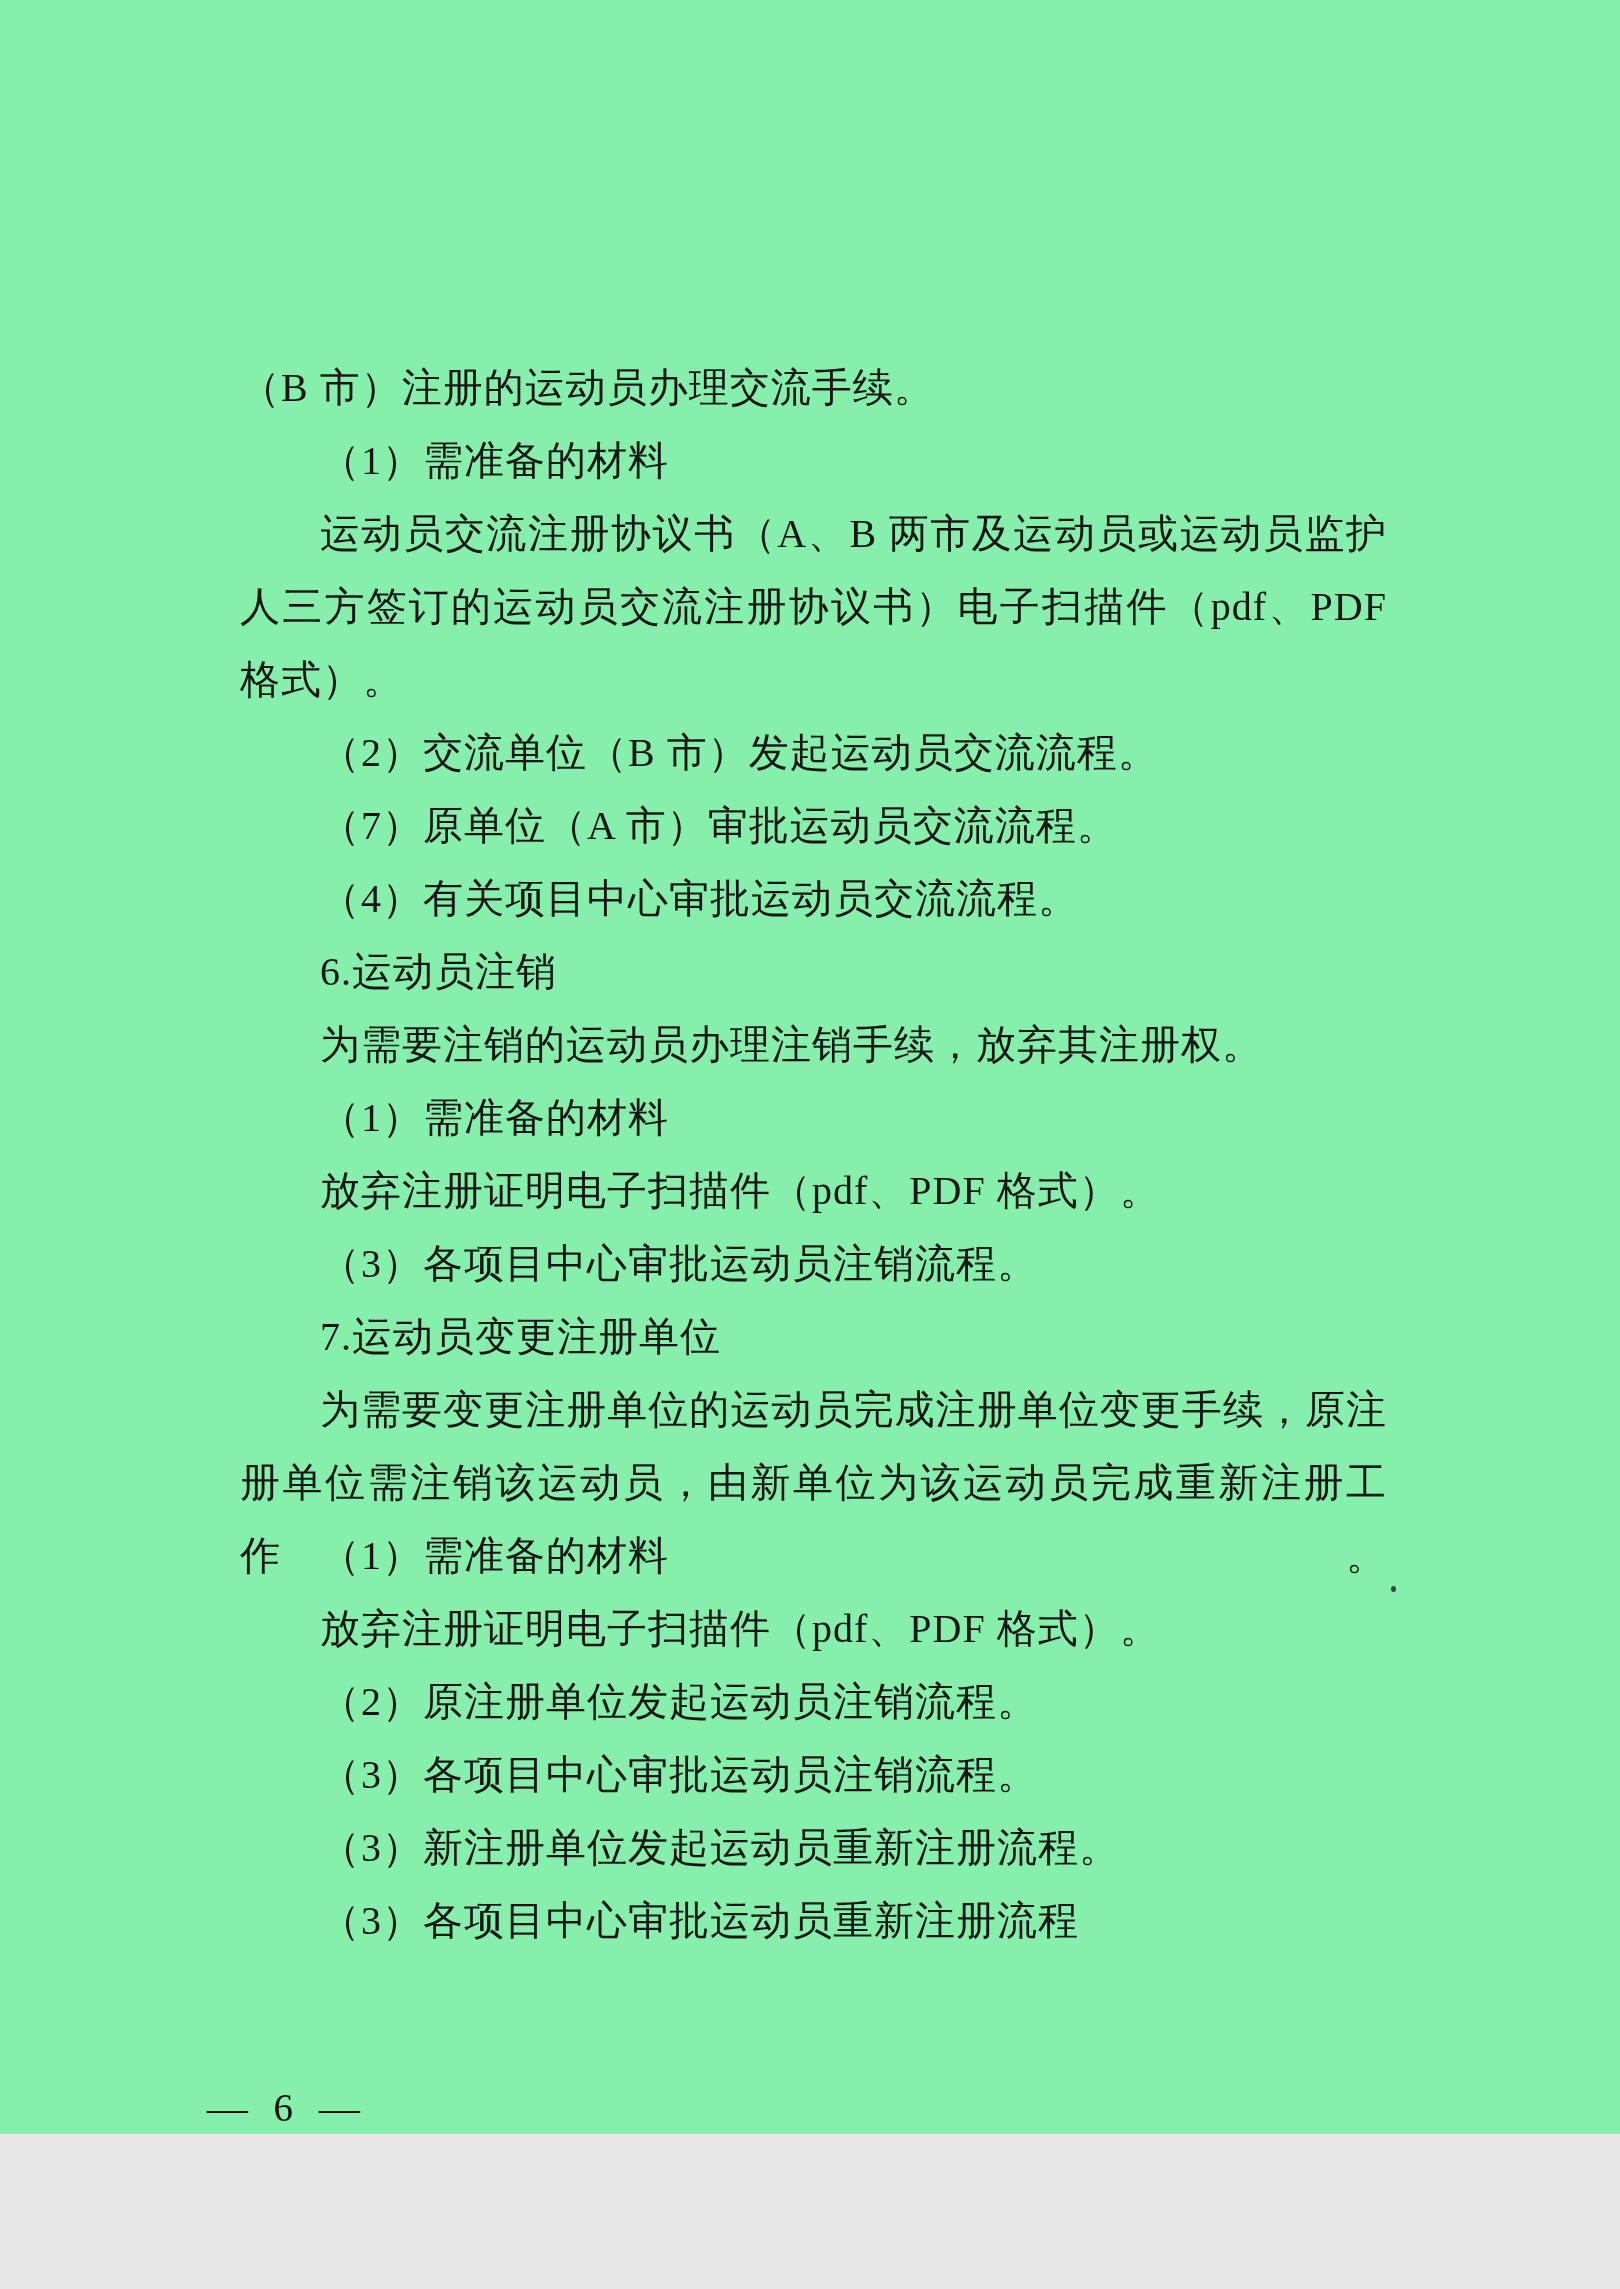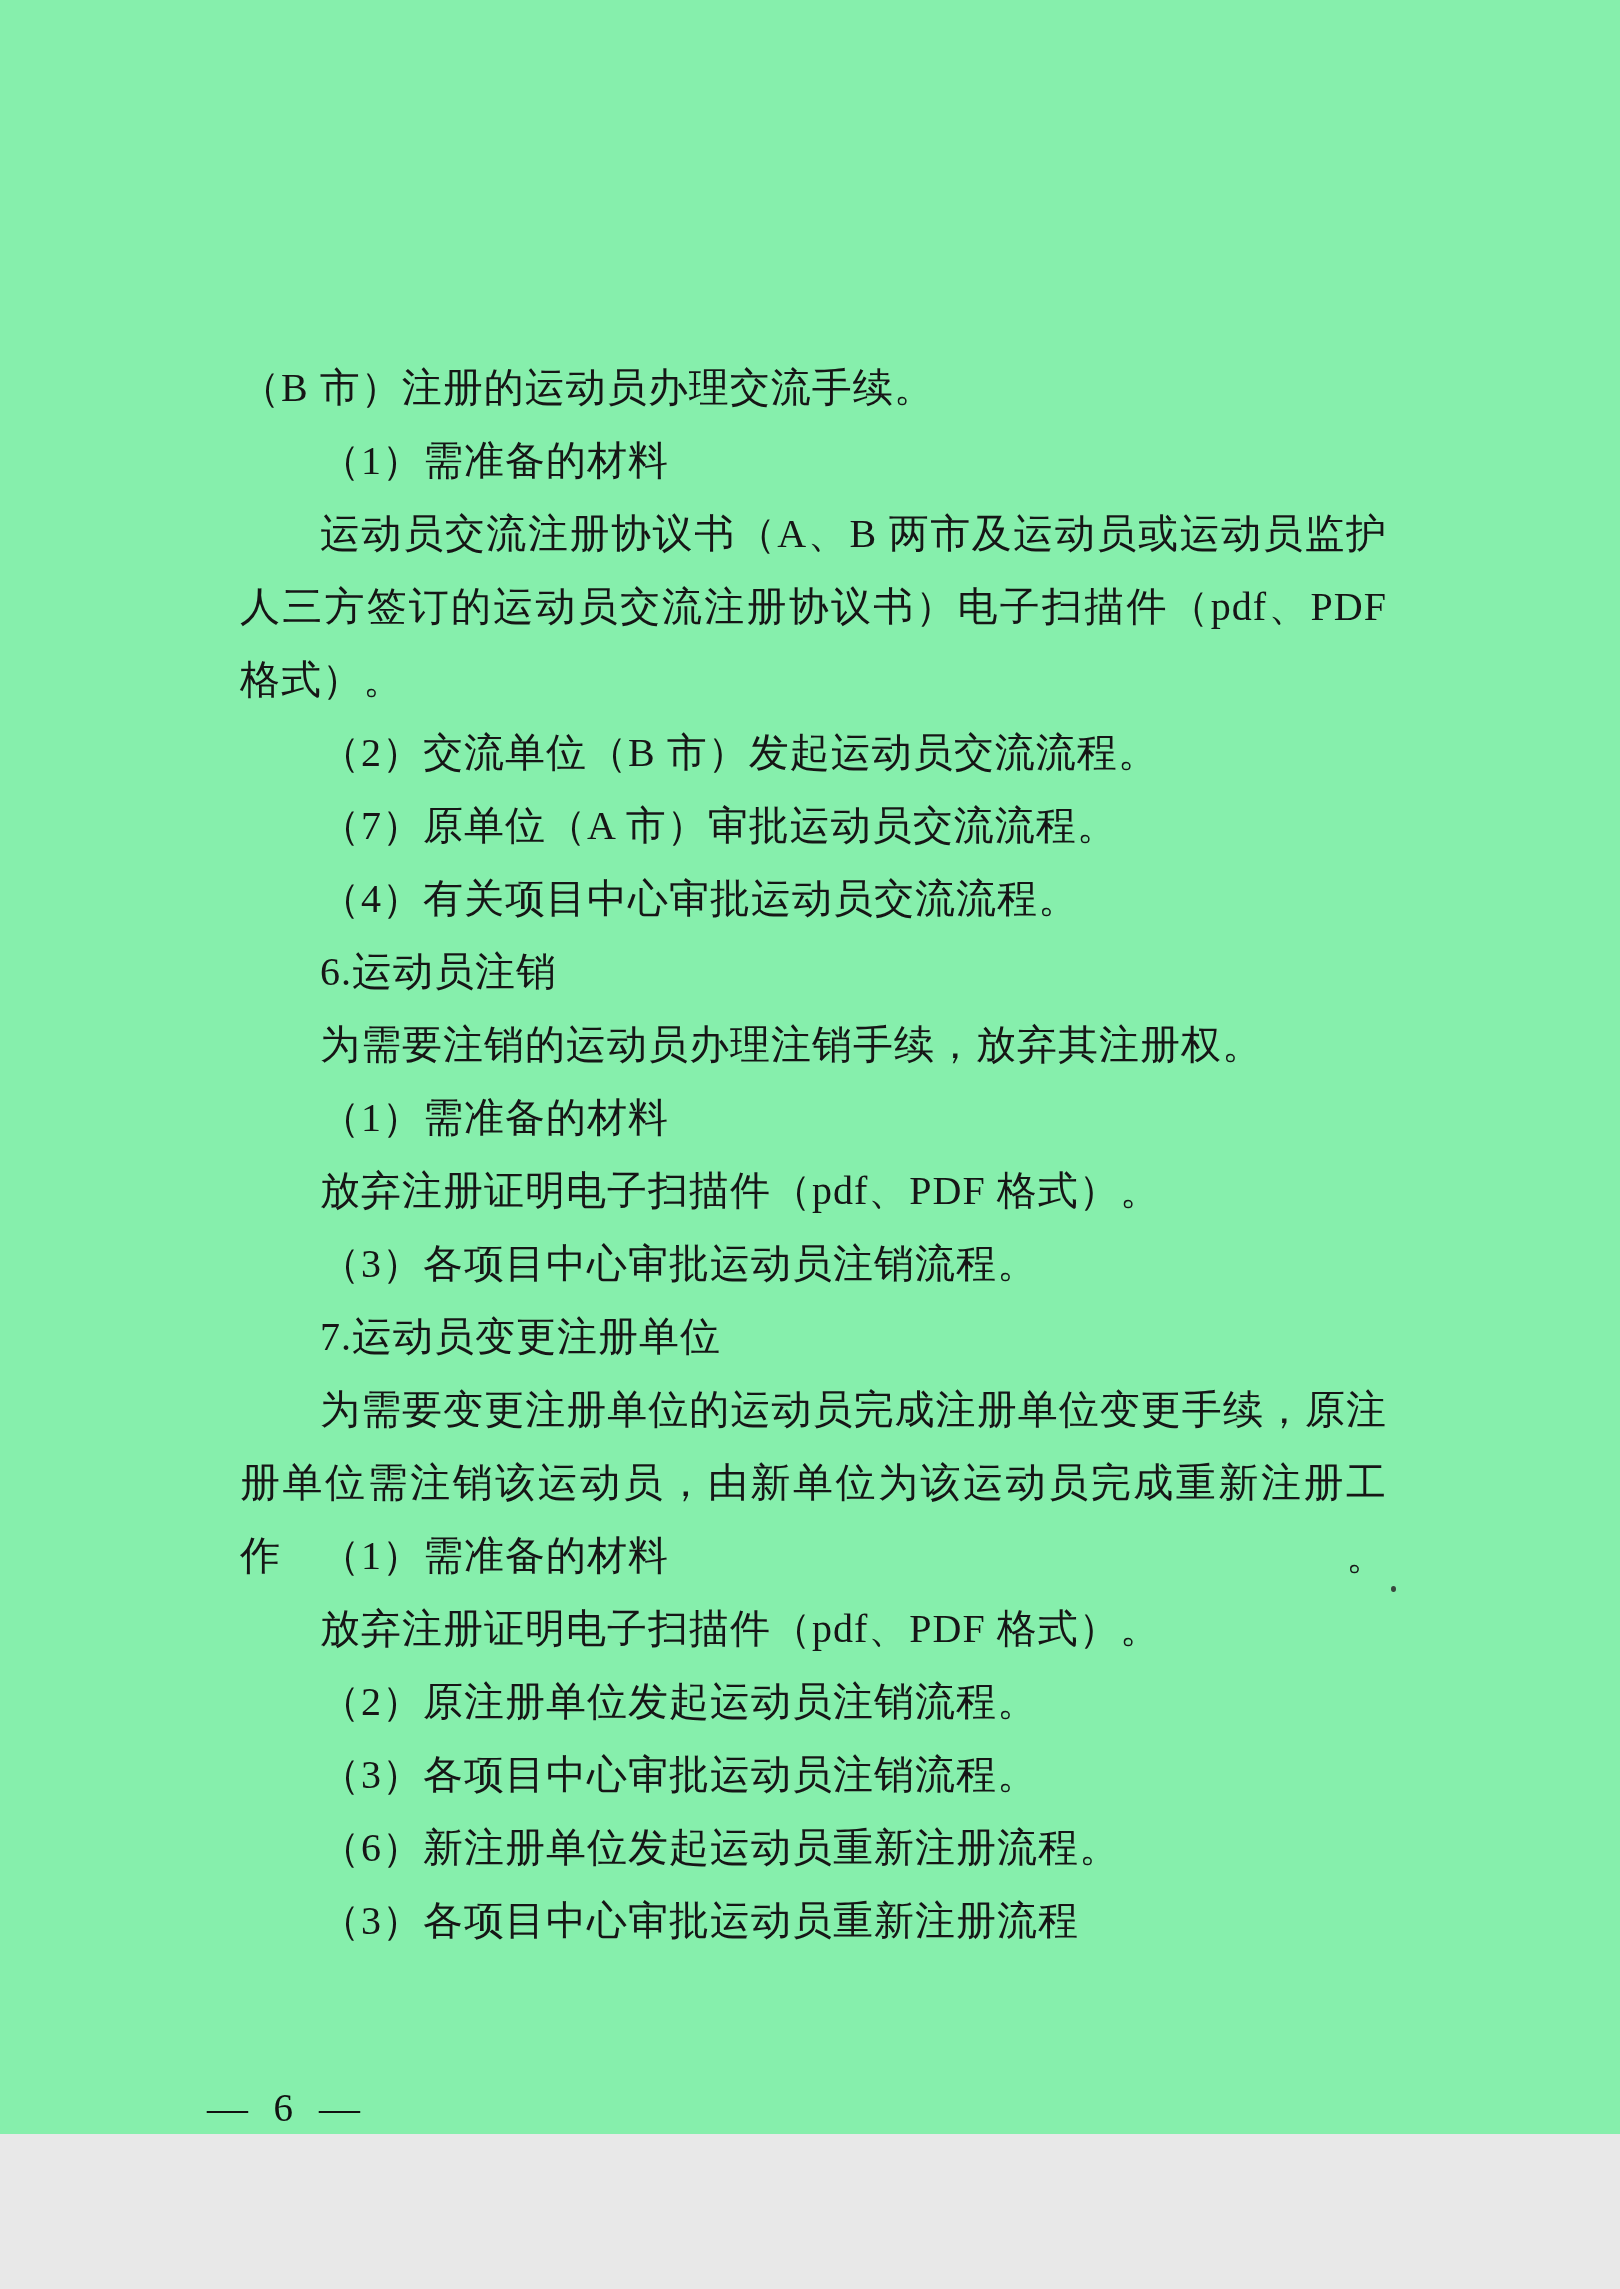--- a/index.html
+++ b/index.html
@@ -83,21 +83,21 @@
       <div class="line indent">（1）需准备的材料</div>
       <div class="line indent">放弃注册证明电子扫描件（pdf、PDF 格式）。</div>
       <div class="line indent">（3）各项目中心审批运动员注销流程。</div>
       <div class="line indent">7.运动员变更注册单位</div>
       <div class="line indent justify">为需要变更注册单位的运动员完成注册单位变更手续，原注</div>
       <div class="line justify">册单位需注销该运动员，由新单位为该运动员完成重新注册工作。</div>
       <div class="line indent">（1）需准备的材料</div>
       <div class="line indent">放弃注册证明电子扫描件（pdf、PDF 格式）。</div>
       <div class="line indent">（2）原注册单位发起运动员注销流程。</div>
       <div class="line indent">（3）各项目中心审批运动员注销流程。</div>
-      <div class="line indent">（6）新注册单位发起运动员重新注册流程。</div>
+      <div class="line indent">（3）新注册单位发起运动员重新注册流程。</div>
       <div class="line indent">（3）各项目中心审批运动员重新注册流程</div>
     </main>
 
   <div class="speck"></div>
 
   <footer class="page-footer">
     <span class="dash">—</span>
     <span>6</span>
     <span class="dash">—</span>
   </footer>

